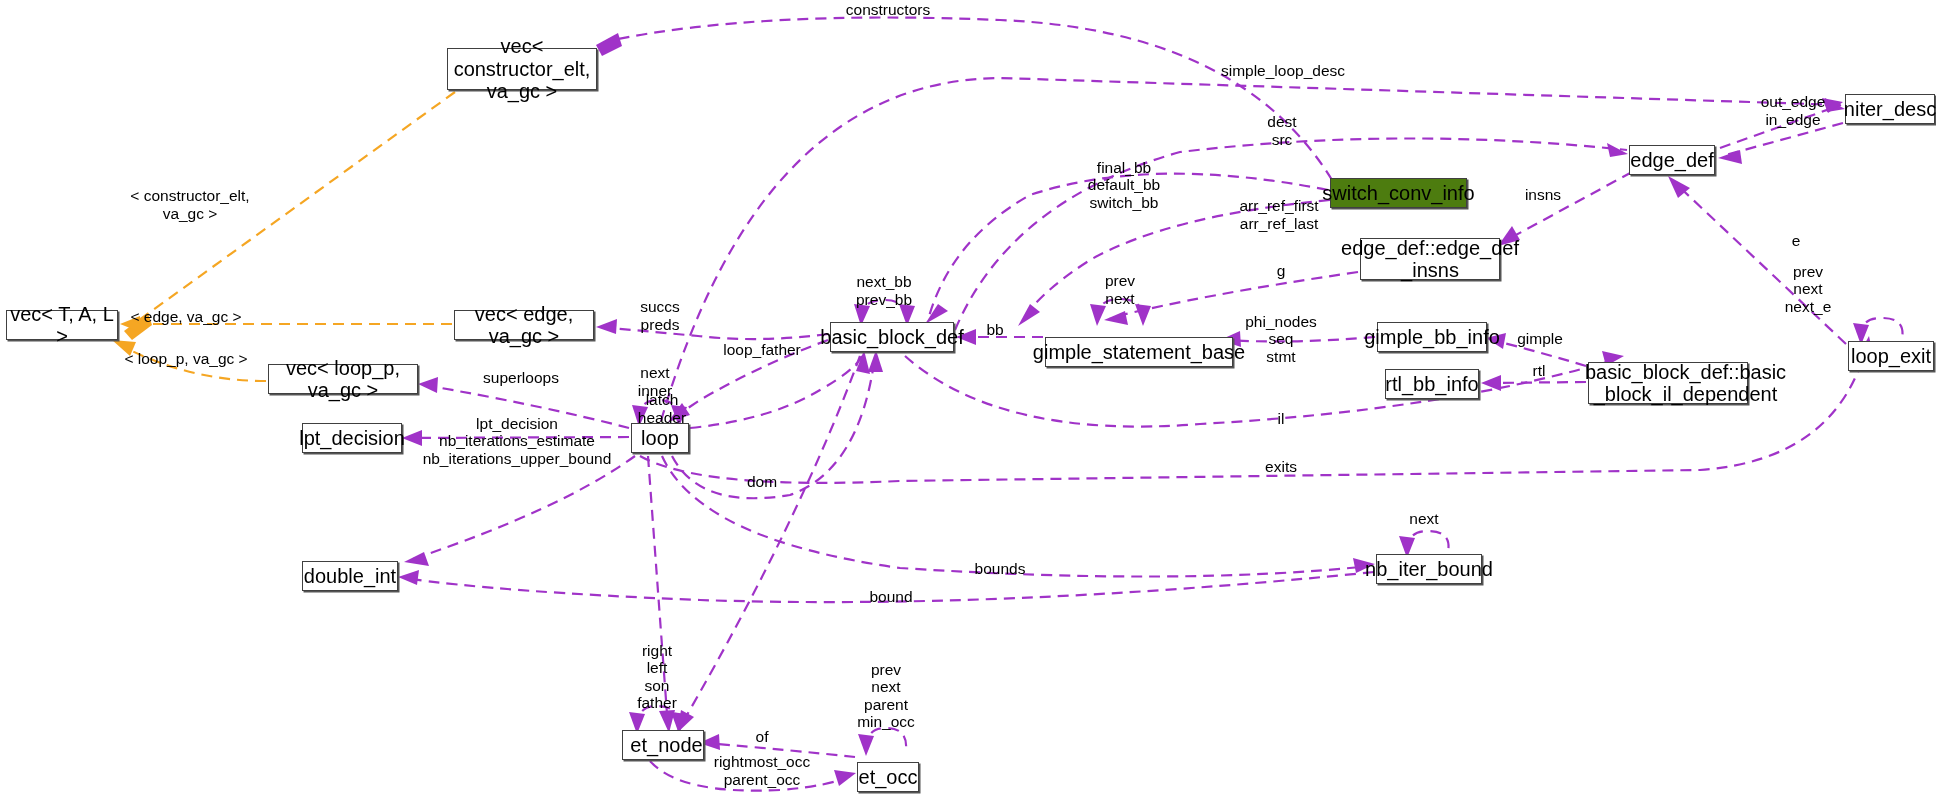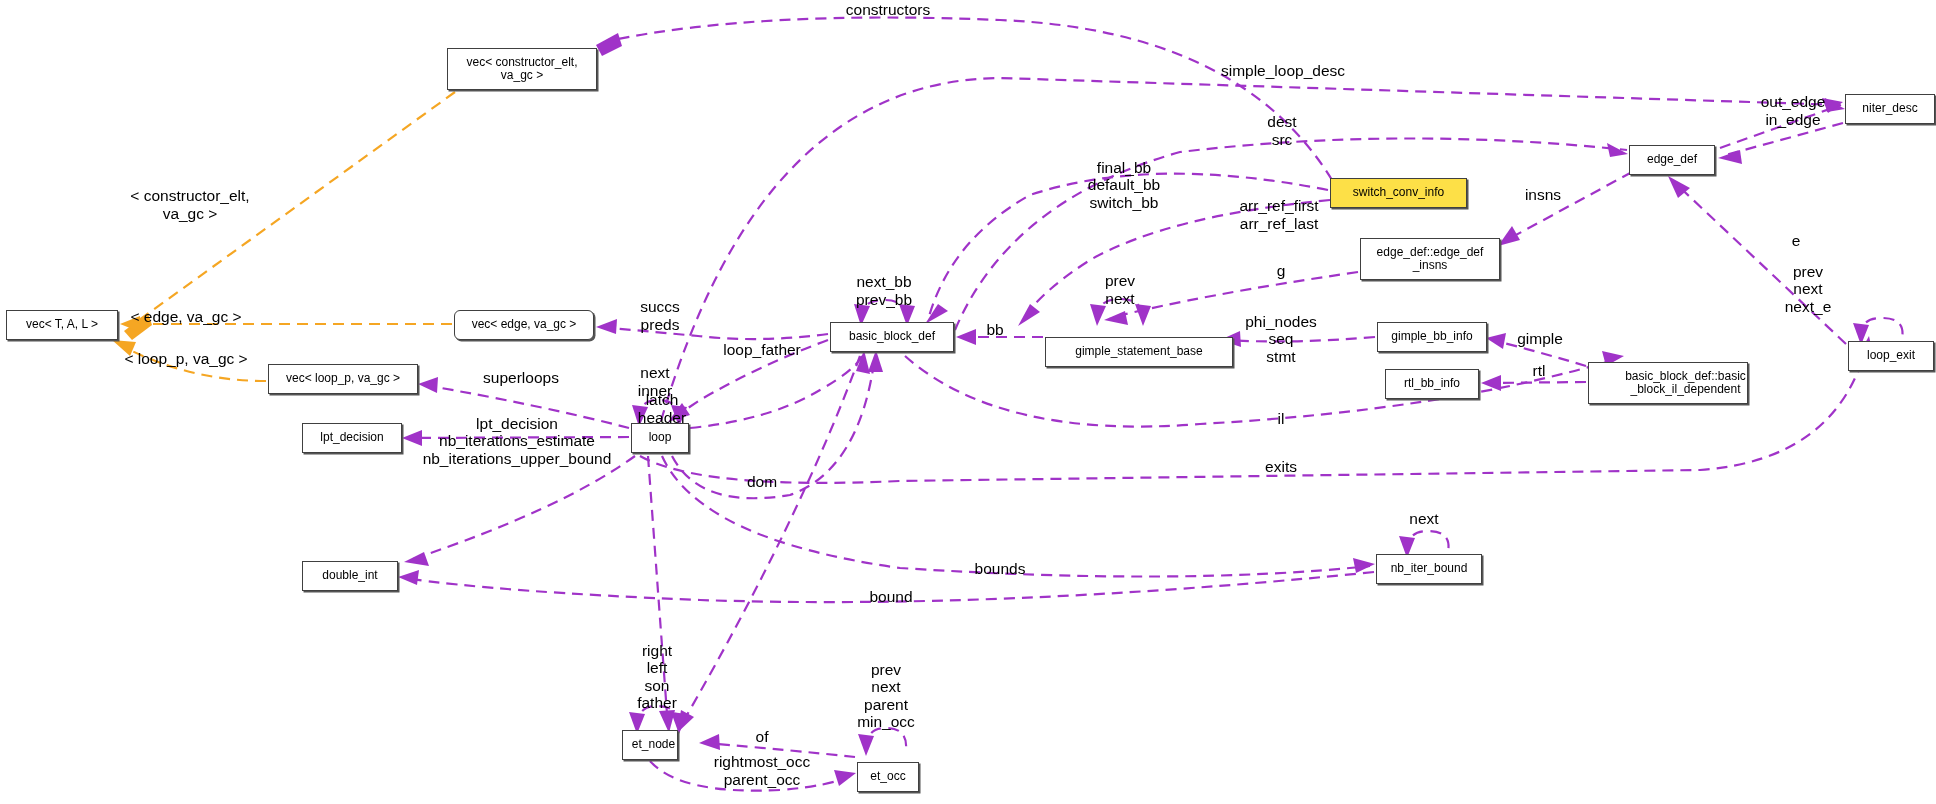--- a/index.html
+++ b/index.html
@@ -24,27 +24,27 @@
     text-anchor: middle; dominant-baseline: middle;
   }
 
   .nodebox {
     position: absolute;
     box-sizing: border-box;
     background: #ffffff;
     border: 1.6px solid #404040;
     display: flex; align-items: center; justify-content: center;
     text-align: center;
-    font-size: 12px;
+    font-size: 20px;
     line-height: 1.12;
     color: #000;
     white-space: pre-line;
     box-shadow: 1.5px 1.5px 0 0 #555;
   }
-  .nodebox.highlight { background: #fde047; }
+  .nodebox.highlight { background: #4d7c0f; }
 </style>
 </head>
 <body>
 
 <div id="stage">
 
   <svg id="graph" viewBox="0 0 1936 804" xmlns="http://www.w3.org/2000/svg">
 
     <g>
       <path class="edge tmpl" d="M 455,92 L 135,323"></path>
@@ -280,35 +280,35 @@
         <text class="elabel" x="886" y="670.75"><tspan x="886">prev</tspan><tspan x="886" dy="17.5">next</tspan><tspan x="886" dy="17.5">parent</tspan><tspan x="886" dy="17.5">min_occ</tspan></text>
         <text class="elabel" x="762" y="738"><tspan x="762">of</tspan></text>
         <text class="elabel" x="762" y="763.25"><tspan x="762">rightmost_occ</tspan><tspan x="762" dy="17.5">parent_occ</tspan></text>
       </g>
   </svg>
 
   <div id="node-layer">
       <div class="nodebox" style="left: 6px; top: 310px; width: 112px; height: 30px;">vec&lt; T, A, L &gt;</div>
       <div class="nodebox" style="left: 447px; top: 48px; width: 150px; height: 42px;">vec&lt; constructor_elt,
 va_gc &gt;</div>
-      <div class="nodebox" style="left: 454px; top: 310px; width: 140px; height: 30px; border-radius: 6px;">vec&lt; edge, va_gc &gt;</div>
+      <div class="nodebox" style="left: 454px; top: 310px; width: 140px; height: 30px;">vec&lt; edge, va_gc &gt;</div>
       <div class="nodebox" style="left: 268px; top: 364px; width: 150px; height: 30px;">vec&lt; loop_p, va_gc &gt;</div>
       <div class="nodebox" style="left: 302px; top: 423px; width: 100px; height: 30px;">lpt_decision</div>
       <div class="nodebox" style="left: 302px; top: 561px; width: 96px; height: 30px;">double_int</div>
       <div class="nodebox" style="left: 631px; top: 423px; width: 58px; height: 30px;">loop</div>
       <div class="nodebox" style="left: 830px; top: 322px; width: 124px; height: 30px;">basic_block_def</div>
       <div class="nodebox" style="left: 1045px; top: 308px; width: 188px; height: 30px; margin-top: 29px;">gimple_statement_base</div>
       <div class="nodebox highlight" style="left: 1330px; top: 178px; width: 137px; height: 30px;">switch_conv_info</div>
       <div class="nodebox" style="left: 1360px; top: 238px; width: 140px; height: 42px;">edge_def::edge_def
 _insns</div>
       <div class="nodebox" style="left: 1377px; top: 322px; width: 110px; height: 30px; text-align: right;">gimple_bb_info</div>
       <div class="nodebox" style="left: 1385px; top: 369px; width: 94px; height: 30px;">rtl_bb_info</div>
       <div class="nodebox" style="left: 1588px; top: 362px; width: 160px; height: 42px; padding-left: 35px;">basic_block_def::basic
 _block_il_dependent</div>
       <div class="nodebox" style="left: 1629px; top: 145px; width: 86px; height: 30px;">edge_def</div>
       <div class="nodebox" style="left: 1845px; top: 94px; width: 90px; height: 30px;">niter_desc</div>
       <div class="nodebox" style="left: 1848px; top: 341px; width: 86px; height: 30px;">loop_exit</div>
       <div class="nodebox" style="left: 1376px; top: 554px; width: 106px; height: 30px;">nb_iter_bound</div>
-      <div class="nodebox" style="left: 622px; top: 730px; width: 56px; height: 30px; padding-left: 7px;">et_node</div>
+      <div class="nodebox" style="left: 622px; top: 730px; width: 82px; height: 30px; padding-left: 7px;">et_node</div>
       <div class="nodebox" style="left: 857px; top: 752px; width: 62px; height: 30px; margin-top: 10px;">et_occ</div>
     </div>
 
 </div>
 
 </body></html>

